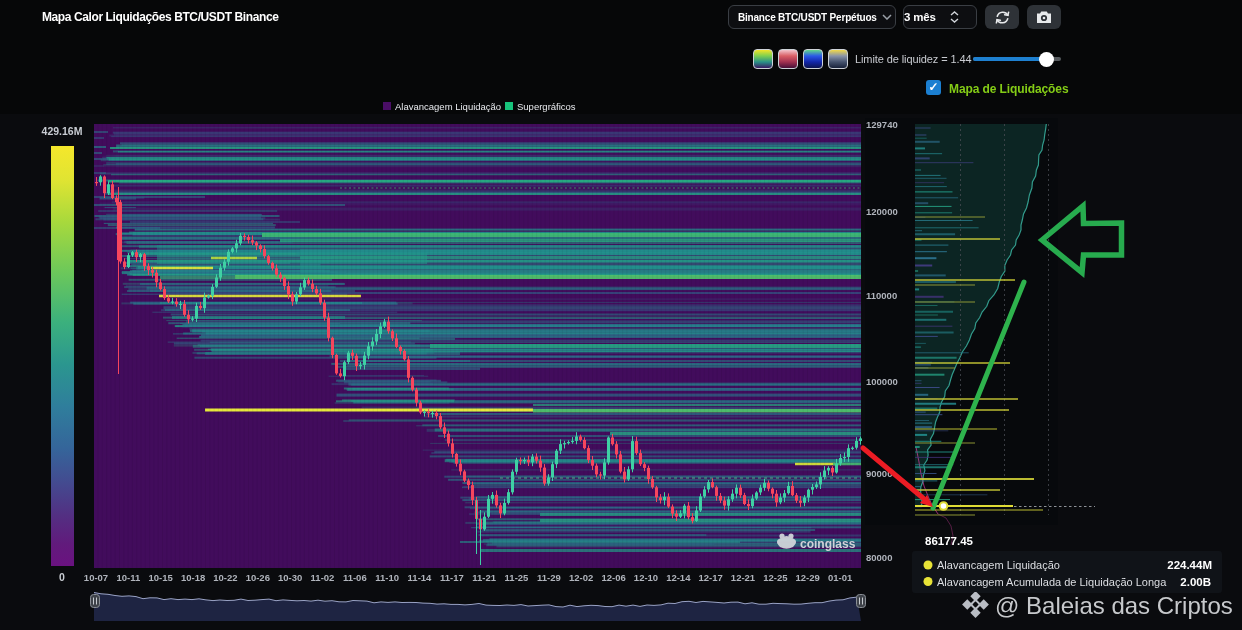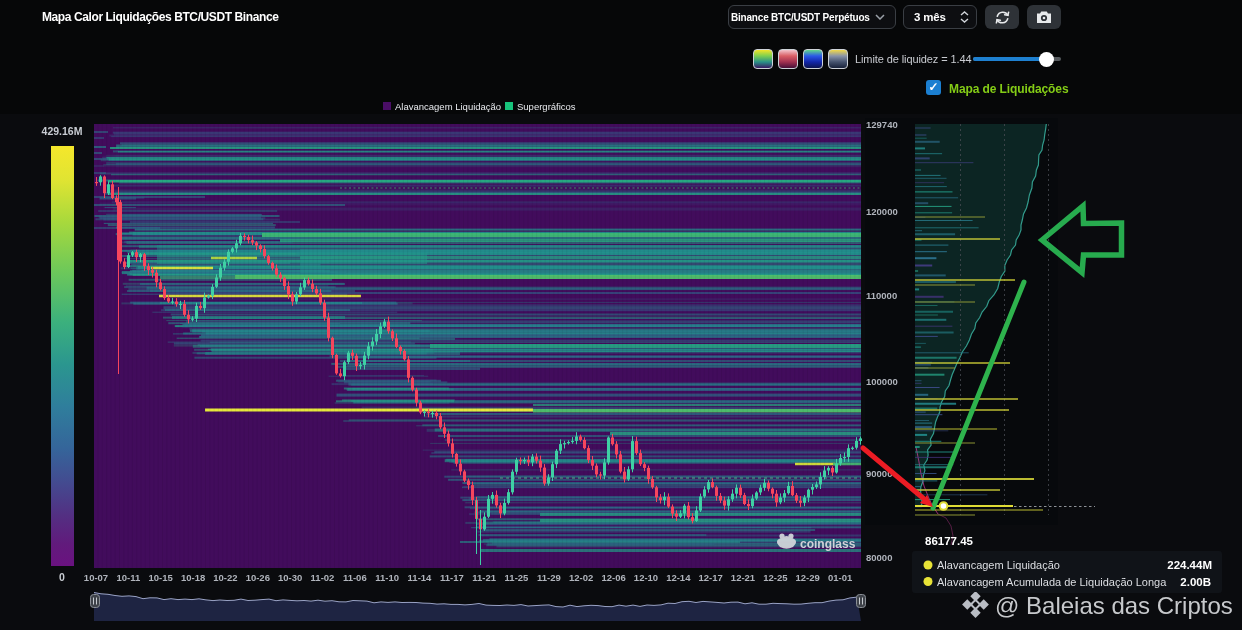--- a/index.html
+++ b/index.html
@@ -1049,25 +1049,25 @@
 <text x="1212.0" y="569.0" font-family="&quot;Liberation Sans&quot;, sans-serif" font-size="11.5" fill="#ffffff" font-weight="700" text-anchor="end">224.44M</text>
 <circle cx="928" cy="581.5" r="4.5" fill="#e8e337"></circle>
 <text x="937.0" y="585.5" font-family="&quot;Liberation Sans&quot;, sans-serif" font-size="11" fill="#dcdee2">Alavancagem Acumulada de Liquidação Longa</text>
 <text x="1211.0" y="585.5" font-family="&quot;Liberation Sans&quot;, sans-serif" font-size="11.5" fill="#ffffff" font-weight="700" text-anchor="end">2.00B</text>
 <rect x="383.0" y="102.0" width="8.0" height="8.0" fill="#4a0e66"></rect>
 <text x="395.0" y="110.0" font-family="&quot;Liberation Sans&quot;, sans-serif" font-size="9.5" fill="#e8eaee">Alavancagem Liquidação</text>
 <rect x="505.0" y="102.0" width="8.0" height="8.0" fill="#17c37b"></rect>
 <text x="517.0" y="110.0" font-family="&quot;Liberation Sans&quot;, sans-serif" font-size="9.5" fill="#e8eaee">Supergráficos</text>
 </svg></div>
 <div class="abs title">Mapa Calor Liquidações BTC/USDT Binance</div>
-<div class="abs sel" style="left:728px; width:168px; padding-left:2px; font-size:10px;">Binance BTC/USDT Perpétuos
+<div class="abs sel" style="left:728px; width:168px; padding-left:9px; font-size:10px;">Binance BTC/USDT Perpétuos
   <svg width="10" height="6" style="margin-left:5px">
       <path d="M1,1 L5,5 L9,1" stroke="#9aa0a8" stroke-width="1.5" fill="none"></path>
     </svg></div>
-<div class="abs sel" style="left:903px; width:74px; padding-left:10px;">3 mês
+<div class="abs sel" style="left:903px; width:74px; ">3 mês
   <svg width="9" height="12" style="margin-left:14px">
       <path d="M1,4 L4.5,1 L8,4 M1,8 L4.5,11 L8,8" stroke="#cfd3d8" stroke-width="1.4" fill="none"></path>
     </svg></div>
 <div class="abs btn" style="left:985px;">
   <svg width="17" height="17" viewBox="0 0 17 17">
       <g stroke="#e8eaec" stroke-width="1.6" fill="none" stroke-linecap="round">
         <path d="M13.9,6.2 a5.8,5.8 0 0 0 -10.6,1.1"></path>
         <path d="M3.1,10.8 a5.8,5.8 0 0 0 10.6,-1.1"></path>
         <path d="M14.6,3.2 L13.9,6.4 L10.7,5.7"></path>
         <path d="M2.4,13.8 L3.1,10.6 L6.3,11.3"></path>

